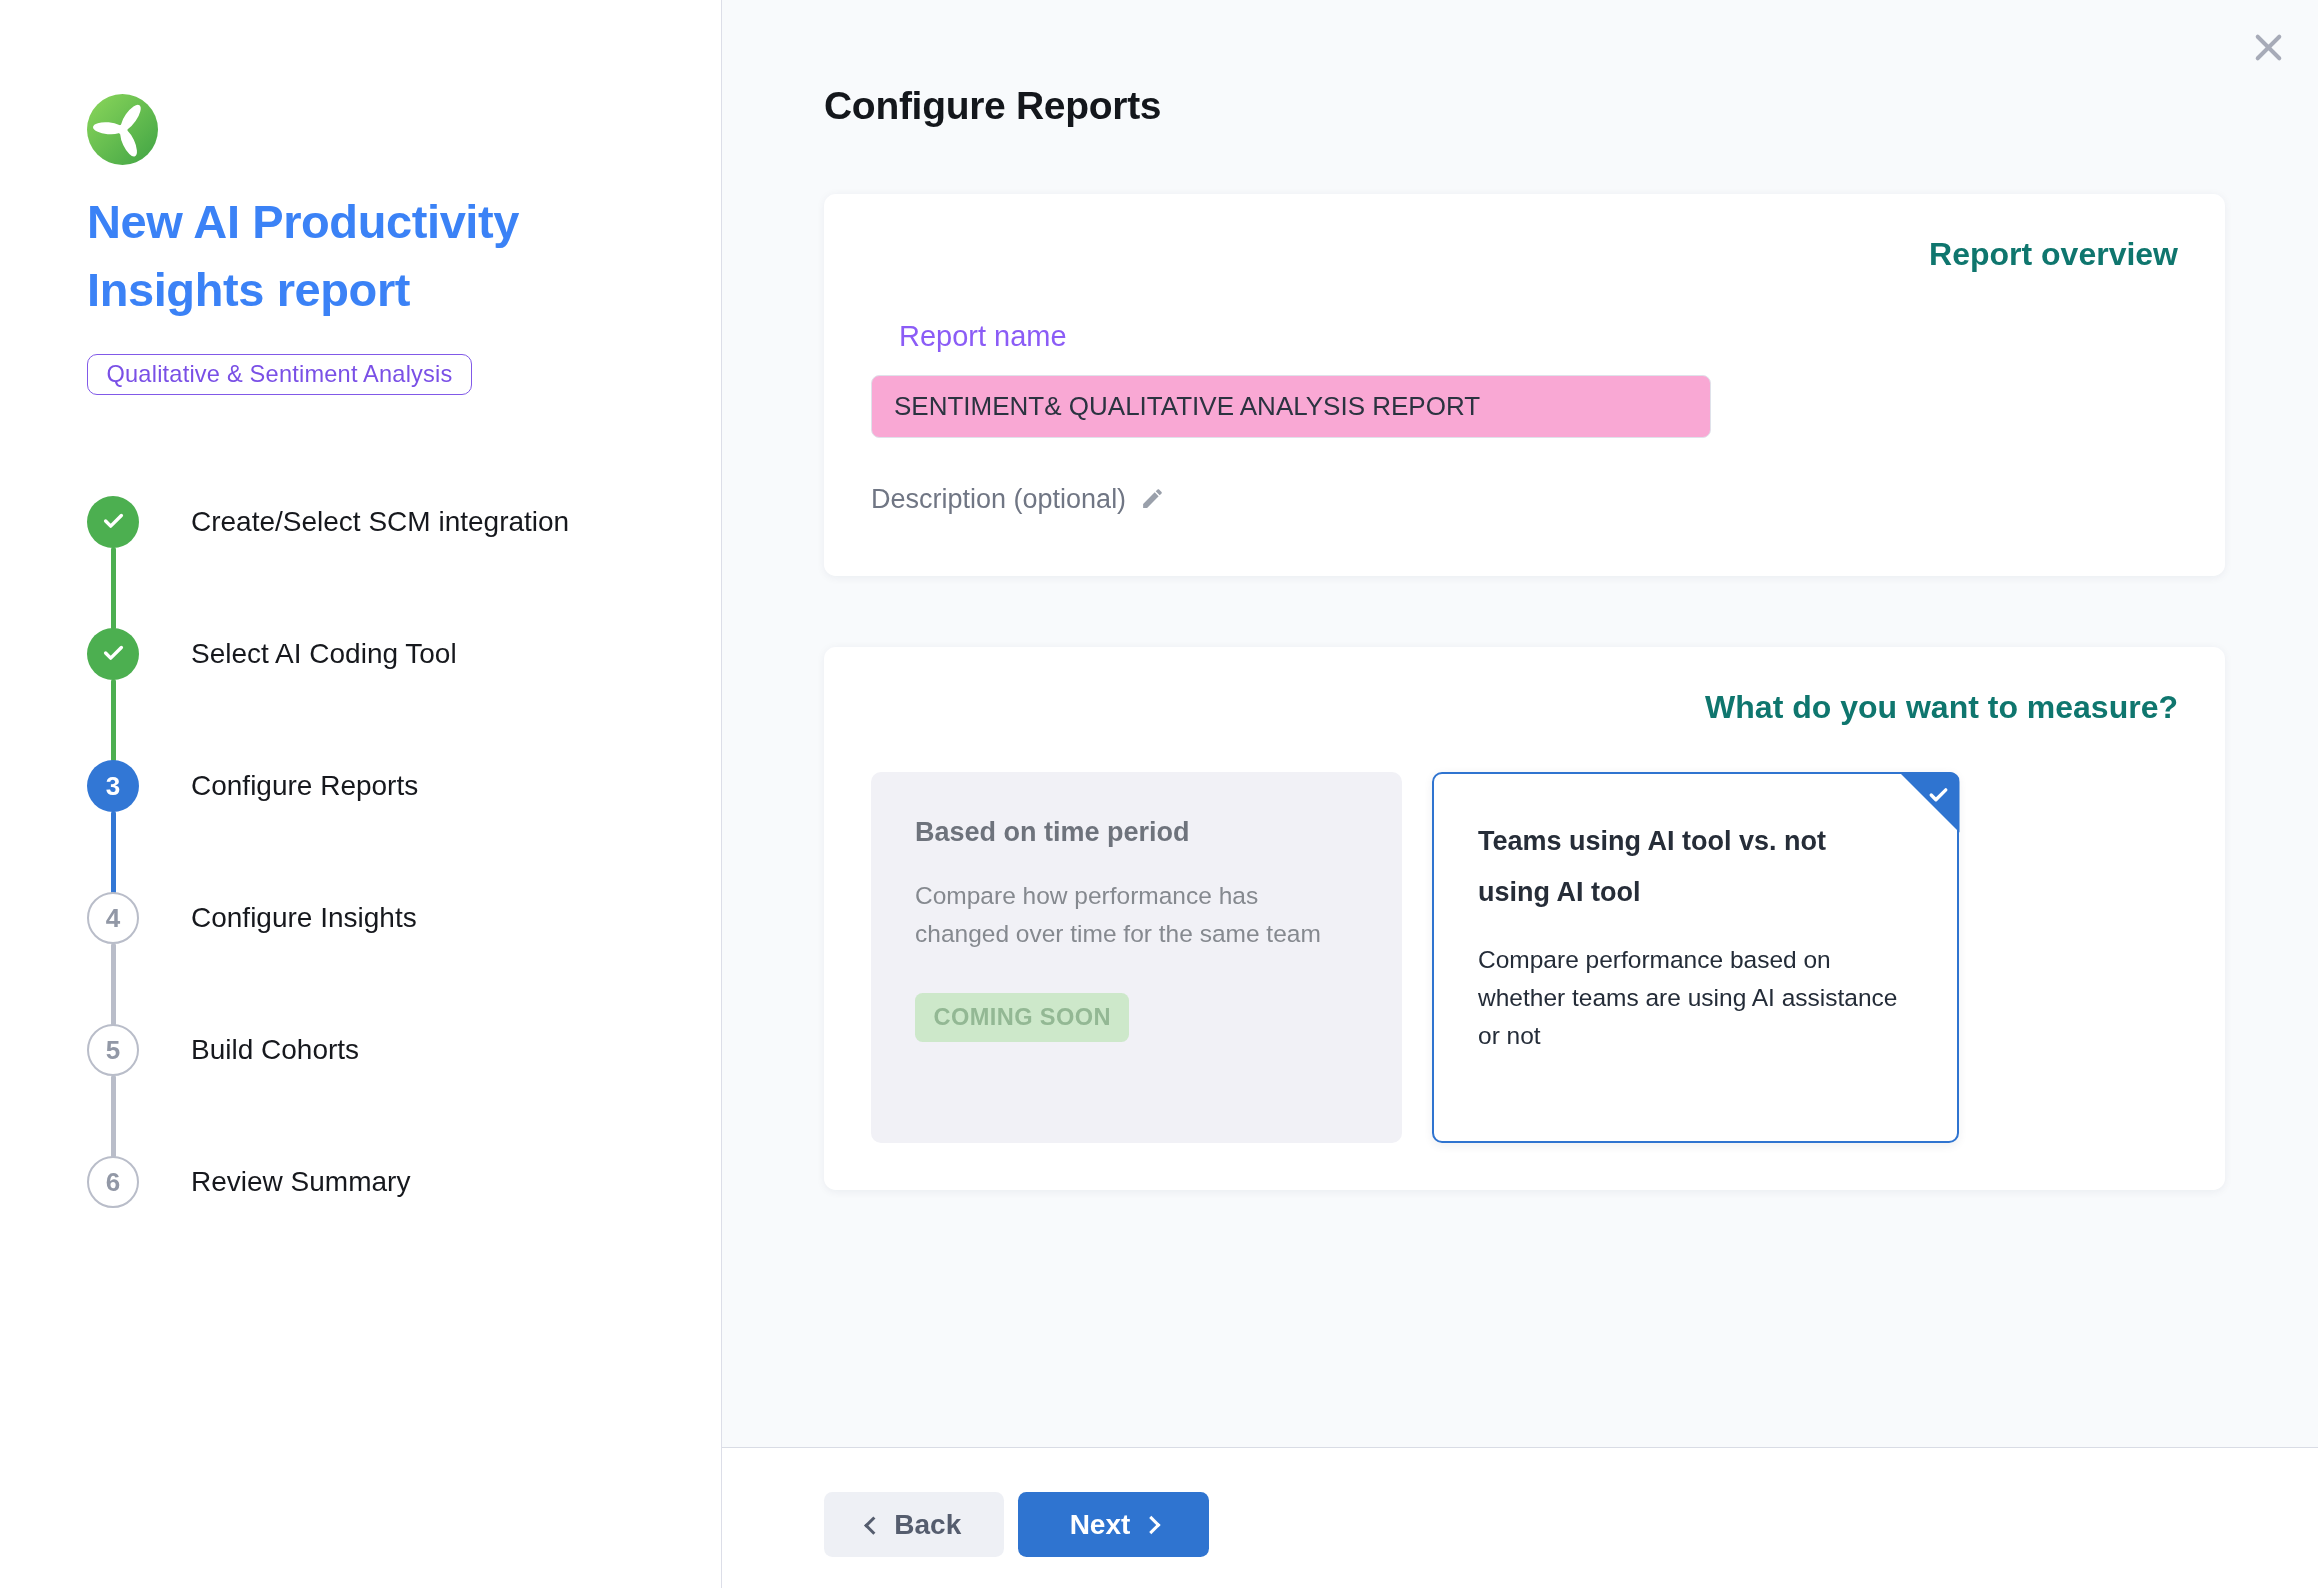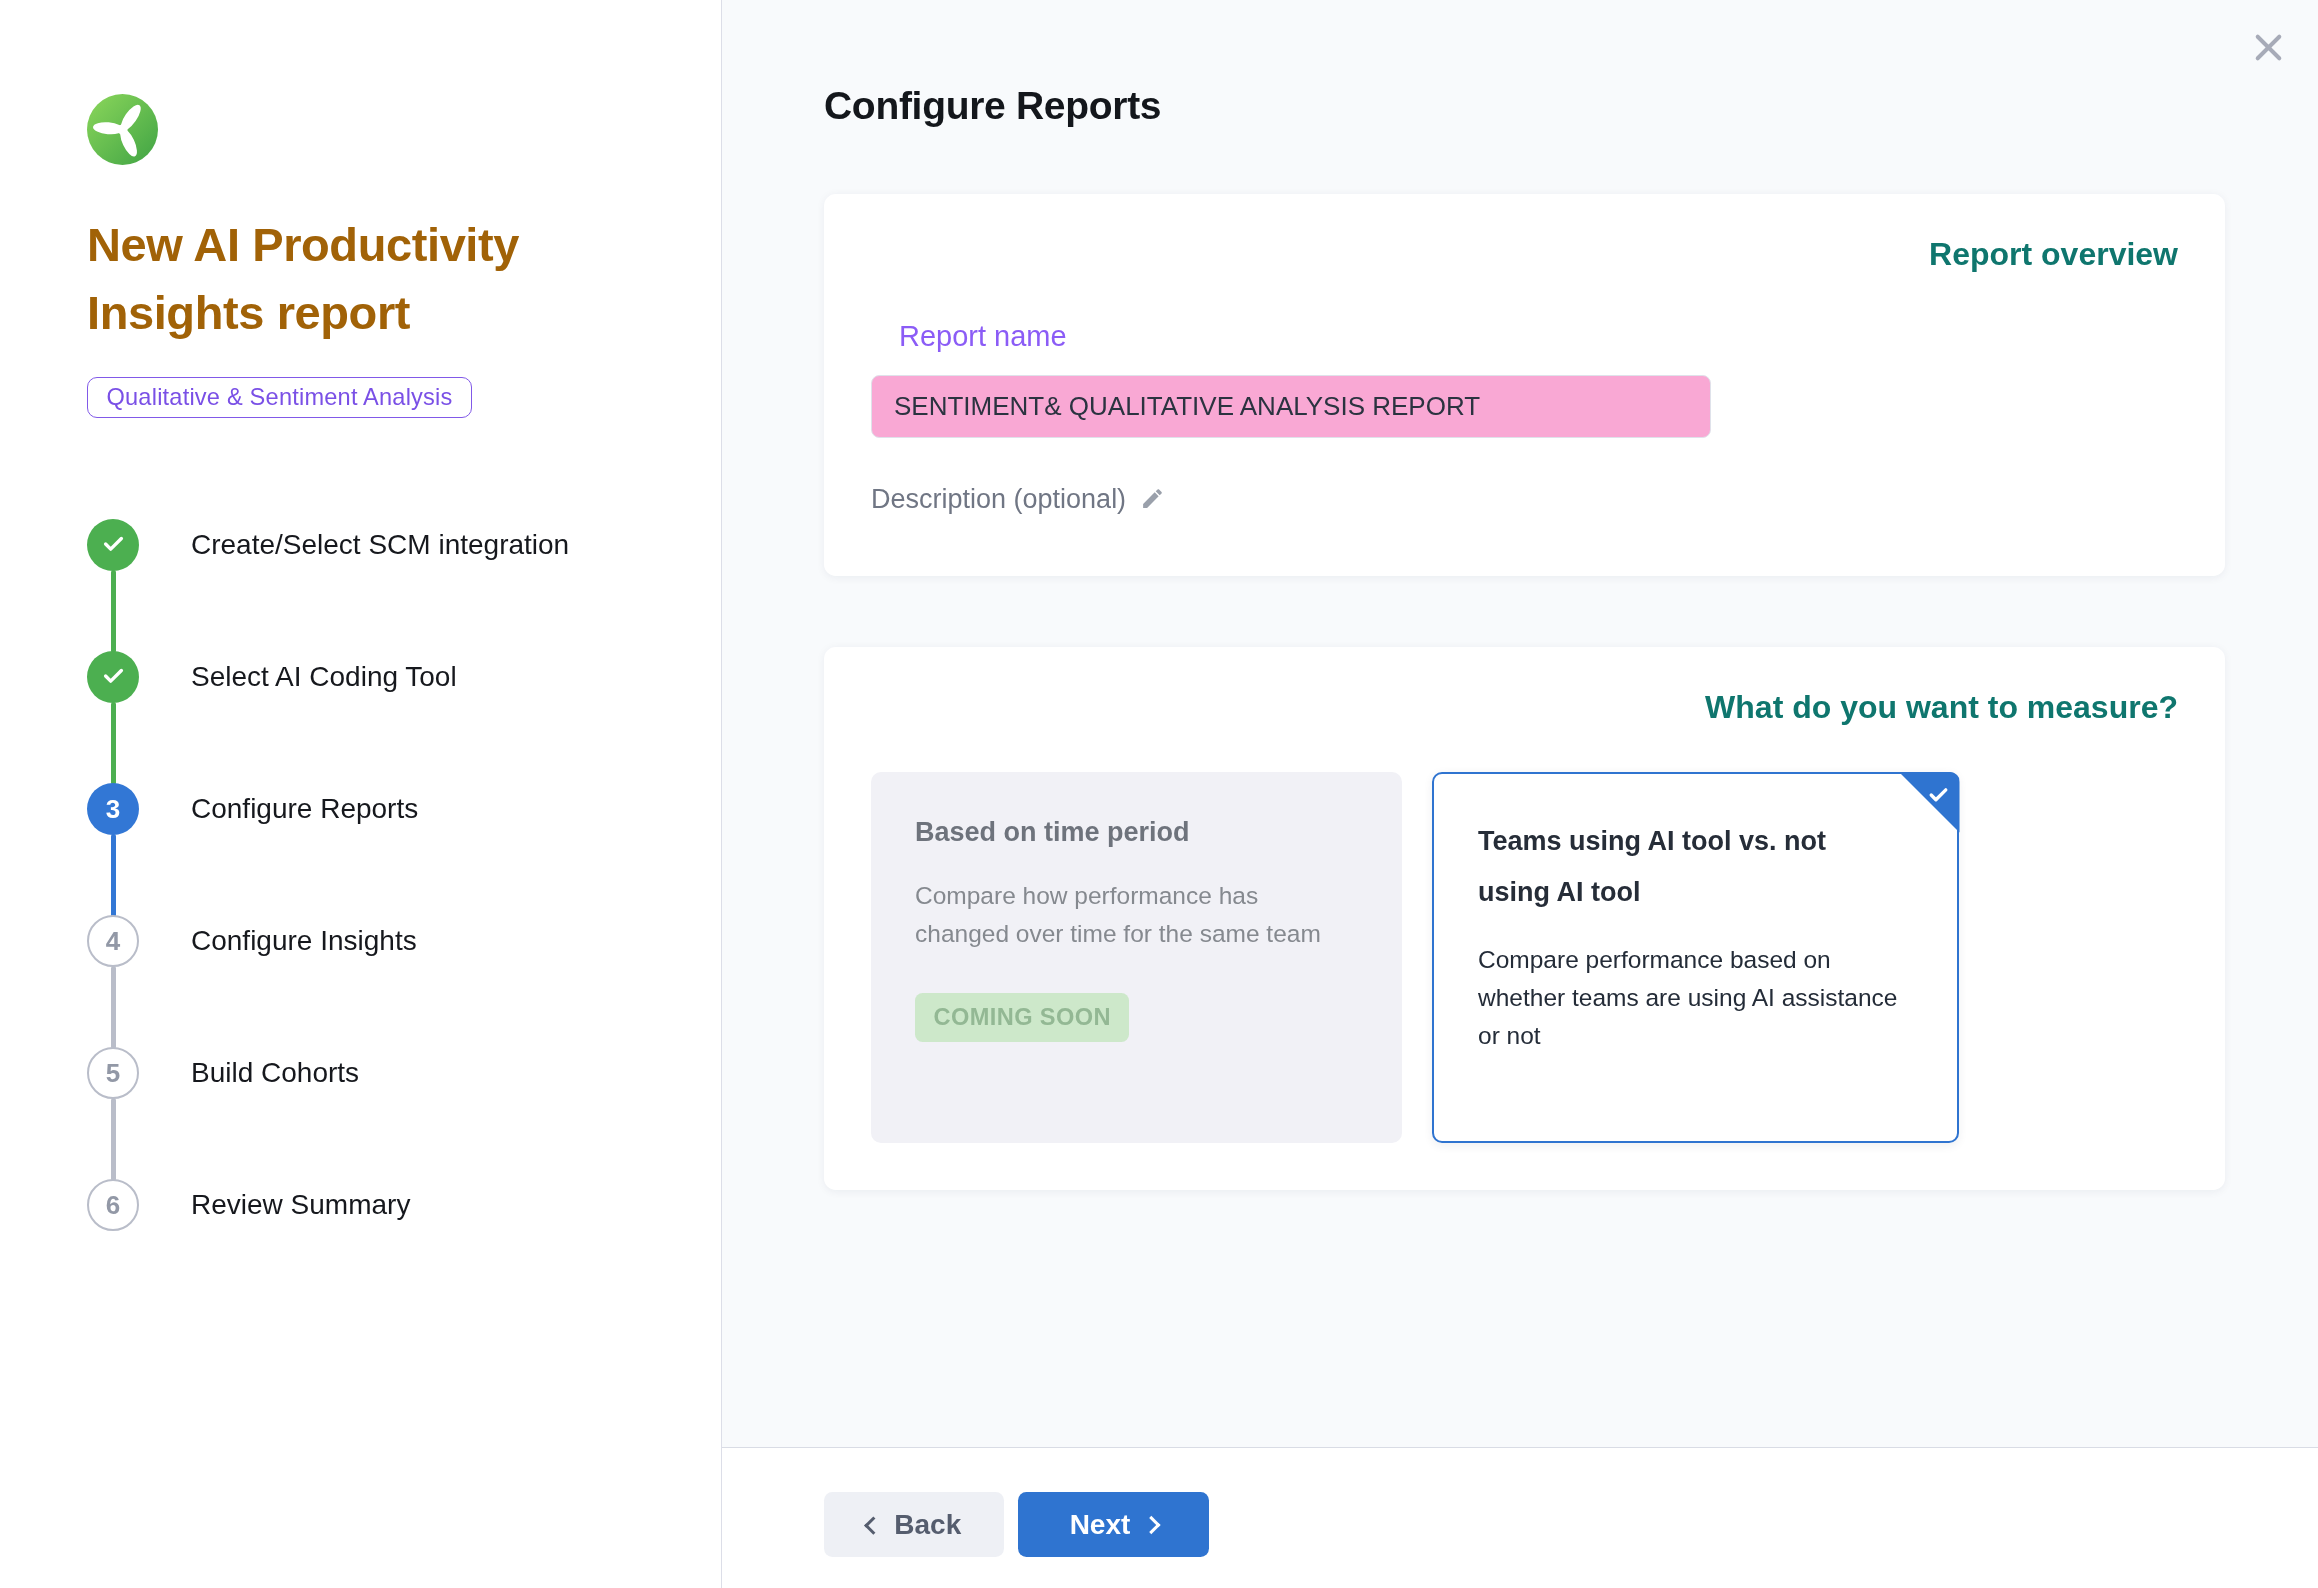--- a/index.html
+++ b/index.html
@@ -13,23 +13,23 @@
 
   
   .sidebar {
     width:722px; min-width:722px; height:1588px;
     background:#ffffff;
     border-right:1.7px solid #dcdee8;
     padding:94px 34px 0 87px;
   }
   .logo-wrap { width:71px; height:71px; }
   .side-title {
-    margin-top:46px;
+    margin-top:23px;
     font-size:47px; font-weight:700; line-height:1.45;
-    color:#a16207; letter-spacing:-0.4px;
+    color:#3b82f6; letter-spacing:-0.4px;
     max-width:548px;
   }
   .badge {
     display:inline-block; margin-top:30px;
     border:1.7px solid #8159e8; color:#7a50e6;
     border-radius:10px; padding:5.9px 18.5px;
     font-size:23.6px; font-weight:500; letter-spacing:0.2px;
     background:#ffffff;
   }
 

